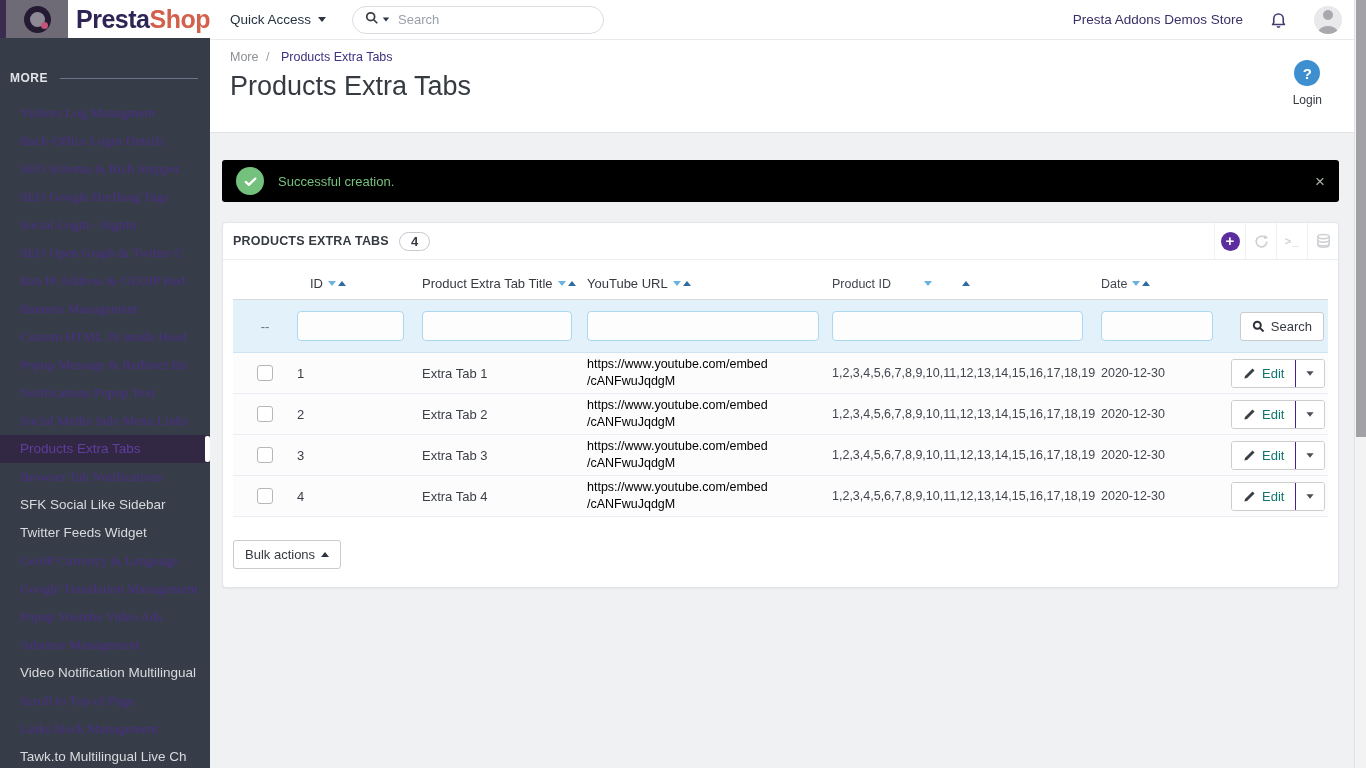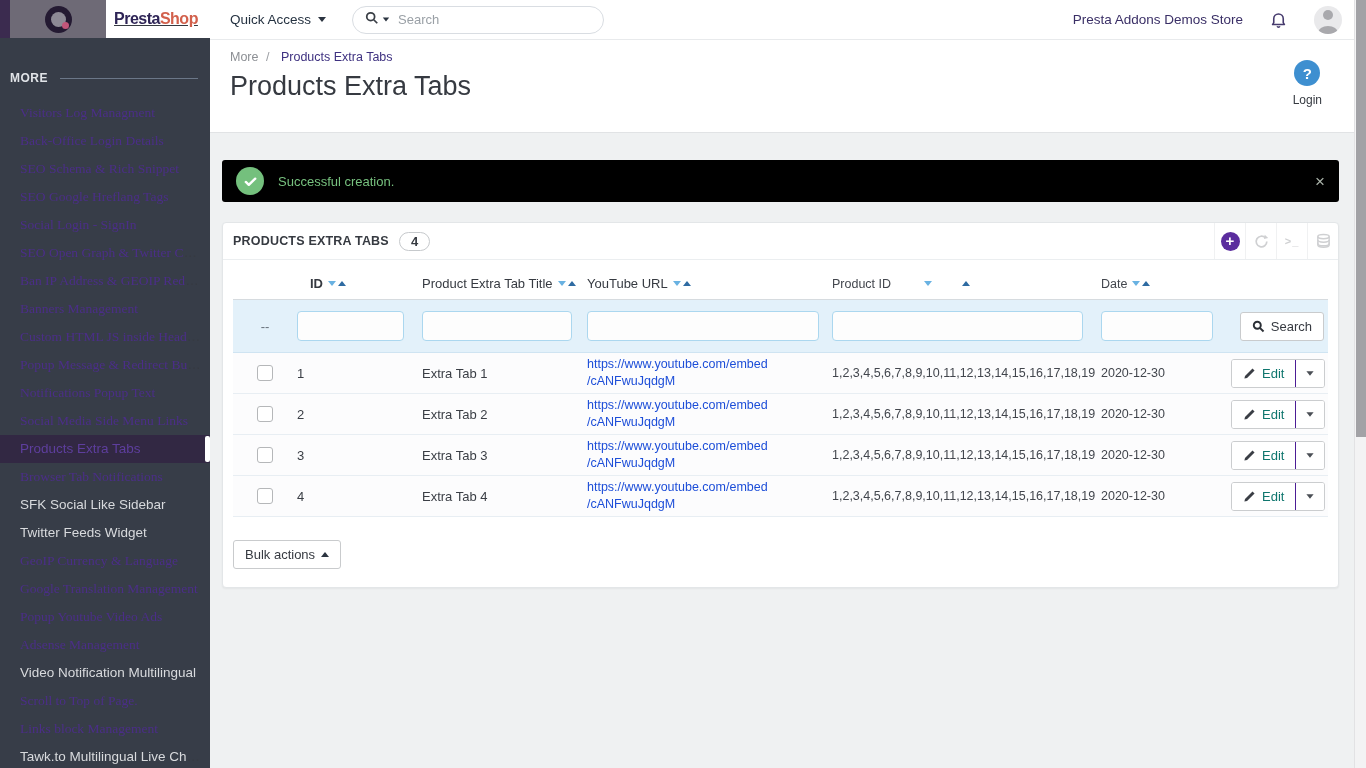--- a/index.html
+++ b/index.html
@@ -9,21 +9,21 @@
     background:#eff1f2; color:#363a41;
   }
   
   .sidebar { position:absolute; left:0; top:0; width:210px; height:768px; background:#373d48; z-index:5; }
   .logo-strip { display:flex; height:38px; background:#ffffff; align-items:stretch; }
   .logo-edge { width:10px; background:#3b2b4f; }
   .logo-gray { width:96px; background:#6e6a76; display:flex; align-items:center; justify-content:center; }
   .logo-cam { width:27px; height:27px; border-radius:50%; background:#241a32; position:relative; }
   .logo-cam::before { content:""; position:absolute; left:6px; top:6px; width:15px; height:15px; border-radius:50%; background:#8d8995; }
   .logo-cam::after { content:""; position:absolute; right:3px; bottom:4px; width:7px; height:7px; border-radius:50%; background:#c2567a; }
-  .brand { flex:1; display:flex; align-items:center; padding-left:8px; font-weight:bold; font-size:16px; letter-spacing:-0.5px; white-space:nowrap;text-decoration:underline; }
+  .brand { flex:1; display:flex; align-items:center; padding-left:8px; font-weight:bold; font-size:25px; letter-spacing:-0.5px; white-space:nowrap; }
   .brand .p1 { color:#2e2456; } .brand .p2 { color:#d2604c; }
   .side-section { display:flex; align-items:center; margin:33px 0 14px 0; padding-left:10px; }
   .side-section .lbl { color:#e1e4e8; font-weight:bold; font-size:12px; letter-spacing:0.5px; }
   .side-section .rule { flex:1; height:1px; background:rgba(170,190,215,0.45); margin:0 12px 0 12px; }
   .side-item { position:relative; height:28px; line-height:28px; padding-left:20px; padding-right:8px;
                font-size:13.5px; white-space:nowrap; overflow:hidden; text-overflow:ellipsis; cursor:pointer; }
   .side-item.purple span { color:#4b2e88;font-family:Liberation Serif, serif; }
   .side-item.white span  { color:#d8dadd; }
   .side-item.selected { background:#322843; }
   .side-item.selected span { color:#5e3e9e; }
@@ -77,32 +77,32 @@
   .thead, .filter-row, .trow { display:flex; align-items:center; }
   .col-check { width:64px; display:flex; justify-content:center; flex:none; }
   .col-id    { width:125px; flex:none; }
   .col-title { width:165px; flex:none; }
   .col-url   { width:245px; flex:none; }
   .col-pid   { width:269px; flex:none;gap:28px; }
   .col-date  { width:130px; flex:none; }
   .col-actions { flex:1; display:flex; justify-content:flex-end; padding-right:4px; }
   .thead { height:32px; border-bottom:1px solid #d6dbdf; font-size:13px; color:#363a41; }
   .thead .th { cursor:pointer; display:flex; align-items:center; }
-  .th.bold { font-weight:bold;padding-left:13px; }
+  .th.bold { font-weight:normal;padding-left:13px; }
   .sort-d { width:0; height:0; border-left:4px solid transparent; border-right:4px solid transparent; border-top:5px solid #69b2e2; margin-left:5px; }
   .sort-a { width:0; height:0; border-left:4px solid transparent; border-right:4px solid transparent; border-bottom:5px solid #2e6ba2; margin-left:2px; }
   .filter-row { background:#e3f1fa; padding:11px 0; border-bottom:1px solid #cfe4f2; }
   .dash { color:#66707a; font-size:13px; }
   .f-input { height:30px; border:1px solid #abd7ef; border-radius:4px; background:#fdfdfd; outline:none; padding:0 8px; font-size:13px; font-family:inherit; color:#363a41; }
   .w-id{width:107px;} .w-title{width:150px;} .w-url{width:232px;} .w-pid{width:251px;} .w-date{width:112px;}
   .btn { display:inline-flex; align-items:center; gap:6px; background:#fff; border:1px solid #c9cbcd; border-radius:3px;
          padding:6px 11px; font-size:13px; color:#363a41; cursor:pointer; font-family:inherit; }
   .trow { min-height:41px; border-bottom:1px solid #e8eef3; background:#fcfcfd; font-size:13px; color:#3a3e45; }
   .cb { appearance:none; -webkit-appearance:none; width:16px; height:16px; border:1px solid #b5b7b9; border-radius:3px; background:#fff; cursor:pointer; }
-  .urltxt { display:inline-block; width:200px; font-size:12.5px; line-height:1.35; color:#1d4ed8; }
+  .urltxt { display:inline-block; width:200px; font-size:12.5px; line-height:1.35; color:#000000; }
   .col-pid, .col-date { font-size:12.5px; color:#42464d; }
   .edit-group { display:inline-flex; border:1px solid #cbcdcf; border-radius:3px; overflow:hidden; background:#fff; }
   .edit-btn { display:inline-flex; align-items:center; gap:6px; padding:6px 11px; border:none; background:#fff;
               font-size:13px; color:#0f766e; cursor:pointer; border-right:1px solid #4c1d95; font-family:inherit; }
   .edit-caret { border:none; background:#fff; padding:6px 10px; cursor:pointer; display:inline-flex; align-items:center; }
   .edit-caret .caret-dn { border-top-color:#4a4e55; transform:scale(0.9); }
   .bulk-row { margin-top:23px; }
   .caret-up { width:0; height:0; border-left:4px solid transparent; border-right:4px solid transparent; border-bottom:5px solid #2b3440; display:inline-block; }
   
   .scrollbar { position:absolute; right:0; top:0; width:12px; height:768px; background:#f3f3f4; border-left:1px solid #e2e2e4; z-index:10; }

